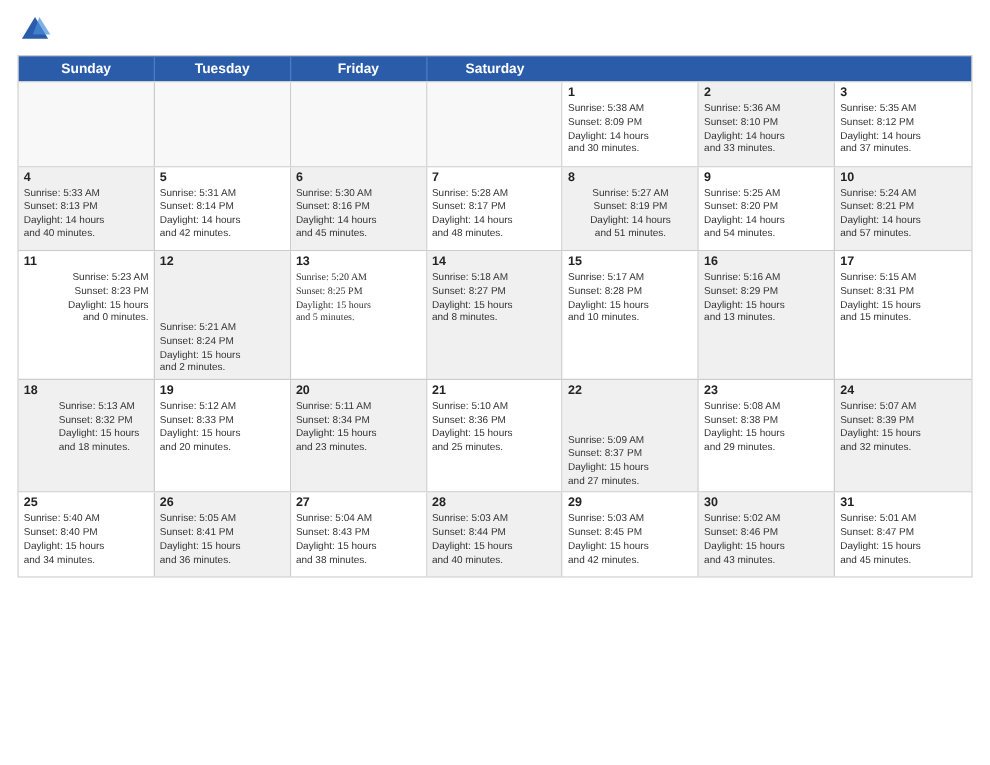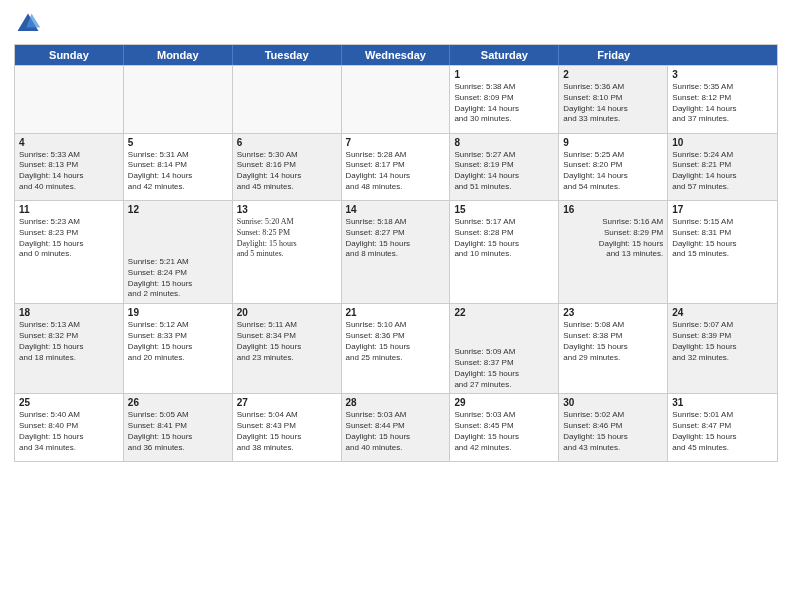--- a/index.html
+++ b/index.html
@@ -128,25 +128,23 @@
     </div>
     <div class="title-block">
       <div class="month-title"></div>
       <div class="location"></div>
     </div>
   </div>
 
   <div class="calendar">
     <div class="cal-header-row">
     <div class="cal-header-cell">Sunday</div>
-        <div class="cal-header-cell">Monday</div>
         <div class="cal-header-cell">Tuesday</div>
-        <div class="cal-header-cell">Wednesday</div>
+        <div class="cal-header-cell">Friday</div>
         <div class="cal-header-cell">Saturday</div>
-        <div class="cal-header-cell">Friday</div>
       </div>
     <div class="cal-body">
     <div class="cal-row">
           <div class="cal-cell empty"></div>
           <div class="cal-cell empty"></div>
           <div class="cal-cell empty"></div>
           <div class="cal-cell empty"></div>
           <div class="cal-cell">
             <div class="day-number">1</div>
             <div class="cell-text" style="white-space: pre-line;">Sunrise: 5:38 AM
@@ -193,21 +191,21 @@
           </div>
           <div class="cal-cell">
             <div class="day-number">7</div>
             <div class="cell-text" style="white-space: pre-line;">Sunrise: 5:28 AM
 Sunset: 8:17 PM
 Daylight: 14 hours
 and 48 minutes.</div>
           </div>
           <div class="cal-cell shaded">
             <div class="day-number">8</div>
-            <div class="cell-text" style="white-space: pre-line;">Sunrise: 5:27 AM
+            <div class="cell-text" style="white-space: pre-line; text-align: center;">Sunrise: 5:27 AM
 Sunset: 8:19 PM
 Daylight: 14 hours
 and 51 minutes.</div>
           </div>
           <div class="cal-cell">
             <div class="day-number">9</div>
             <div class="cell-text" style="white-space: pre-line;">Sunrise: 5:25 AM
 Sunset: 8:20 PM
 Daylight: 14 hours
 and 54 minutes.</div>
@@ -216,21 +214,21 @@
             <div class="day-number">10</div>
             <div class="cell-text" style="white-space: pre-line;">Sunrise: 5:24 AM
 Sunset: 8:21 PM
 Daylight: 14 hours
 and 57 minutes.</div>
           </div>
         </div>
         <div class="cal-row">
           <div class="cal-cell">
             <div class="day-number">11</div>
-            <div class="cell-text" style="white-space: pre-line;">Sunrise: 5:23 AM
+            <div class="cell-text" style="white-space: pre-line; text-align: right;">Sunrise: 5:23 AM
 Sunset: 8:23 PM
 Daylight: 15 hours
 and 0 minutes.</div>
           </div>
           <div class="cal-cell shaded">
             <div class="day-number">12</div>
             <div class="cell-text" style="white-space: pre-line; margin-top: 40px;">Sunrise: 5:21 AM
 Sunset: 8:24 PM
 Daylight: 15 hours
 and 2 minutes.</div>
@@ -251,37 +249,37 @@
           </div>
           <div class="cal-cell">
             <div class="day-number">15</div>
             <div class="cell-text" style="white-space: pre-line;">Sunrise: 5:17 AM
 Sunset: 8:28 PM
 Daylight: 15 hours
 and 10 minutes.</div>
           </div>
           <div class="cal-cell shaded">
             <div class="day-number">16</div>
-            <div class="cell-text" style="white-space: pre-line; text-align: right;">Sunrise: 5:16 AM
+            <div class="cell-text" style="white-space: pre-line;">Sunrise: 5:16 AM
 Sunset: 8:29 PM
 Daylight: 15 hours
 and 13 minutes.</div>
           </div>
           <div class="cal-cell">
             <div class="day-number">17</div>
             <div class="cell-text" style="white-space: pre-line;">Sunrise: 5:15 AM
 Sunset: 8:31 PM
 Daylight: 15 hours
 and 15 minutes.</div>
           </div>
         </div>
         <div class="cal-row">
           <div class="cal-cell shaded">
             <div class="day-number">18</div>
-            <div class="cell-text" style="white-space: pre-line;">Sunrise: 5:13 AM
+            <div class="cell-text" style="white-space: pre-line; margin-left: 28px;">Sunrise: 5:13 AM
 Sunset: 8:32 PM
 Daylight: 15 hours
 and 18 minutes.</div>
           </div>
           <div class="cal-cell">
             <div class="day-number">19</div>
             <div class="cell-text" style="white-space: pre-line;">Sunrise: 5:12 AM
 Sunset: 8:33 PM
 Daylight: 15 hours
 and 20 minutes.</div>

